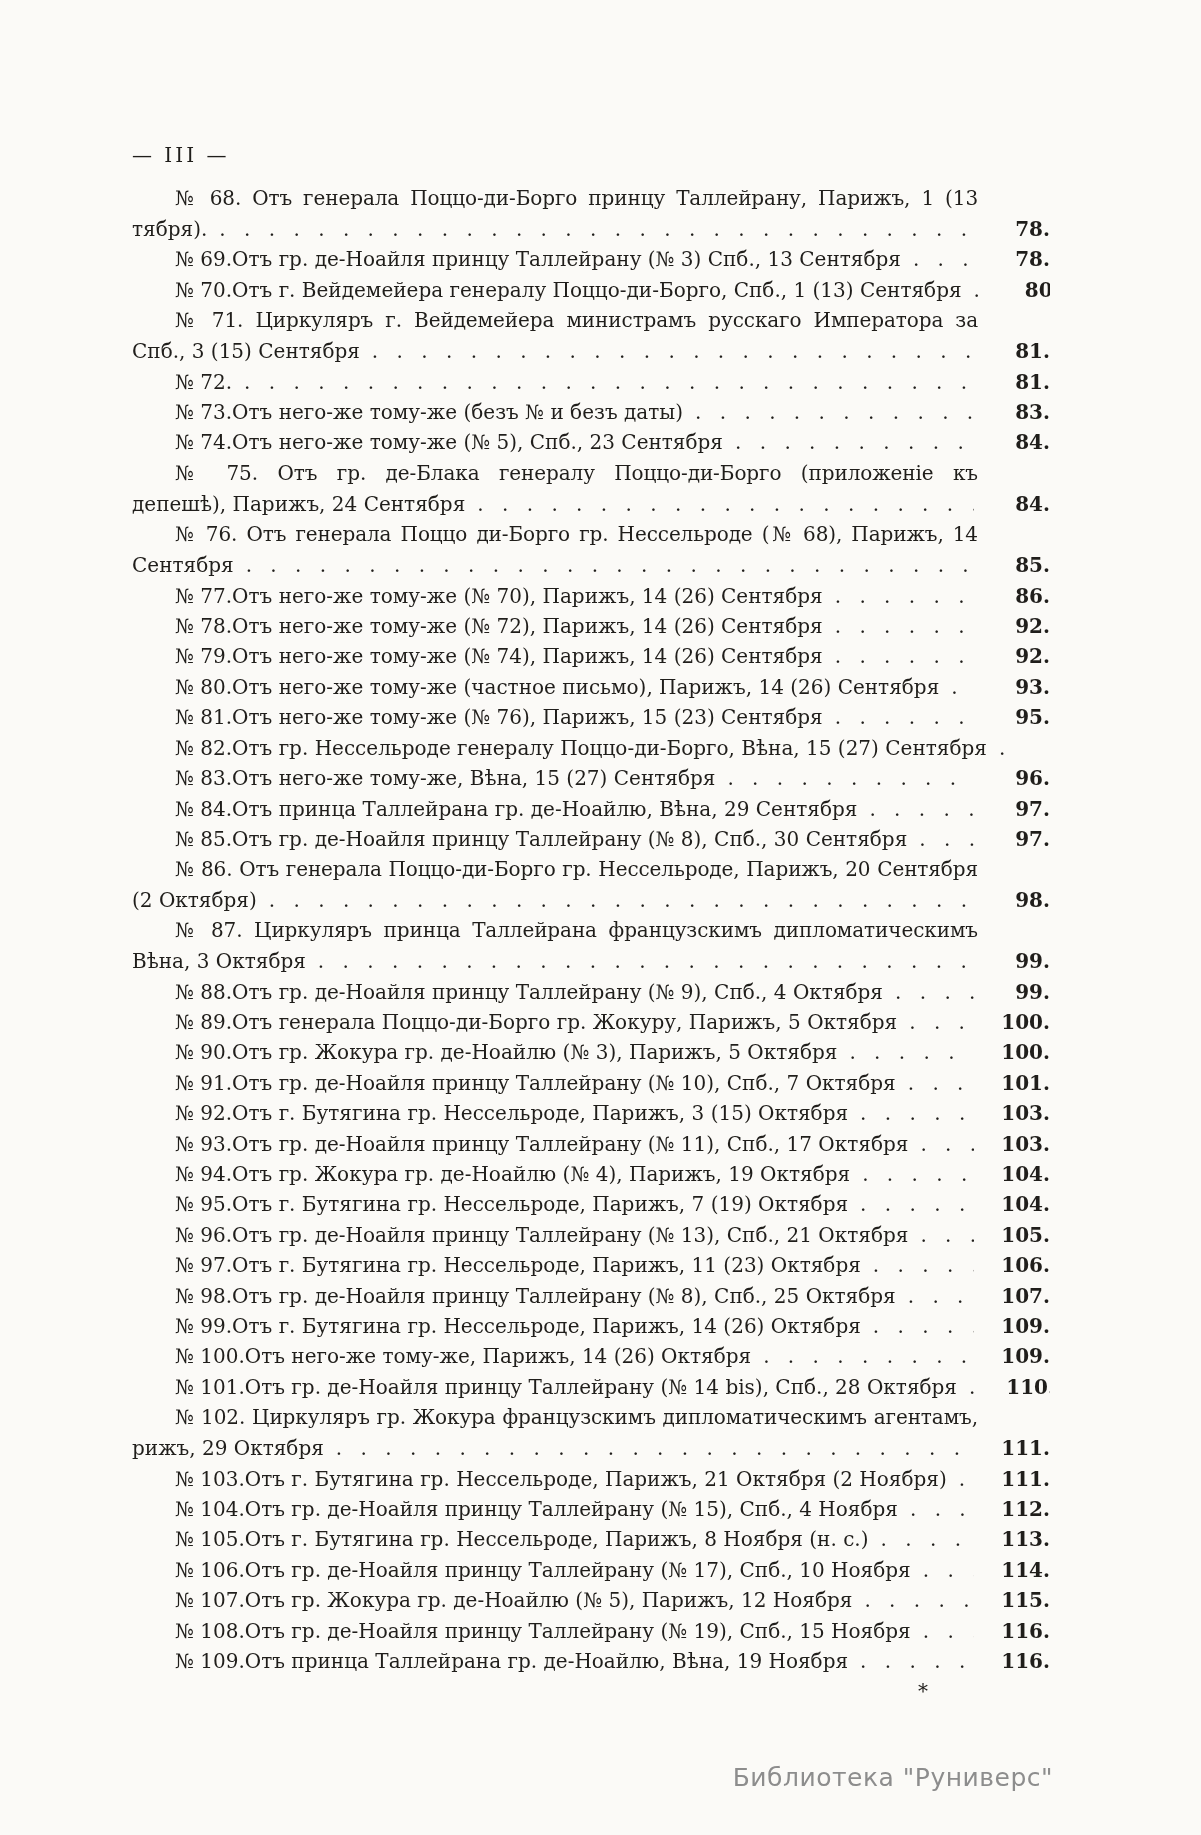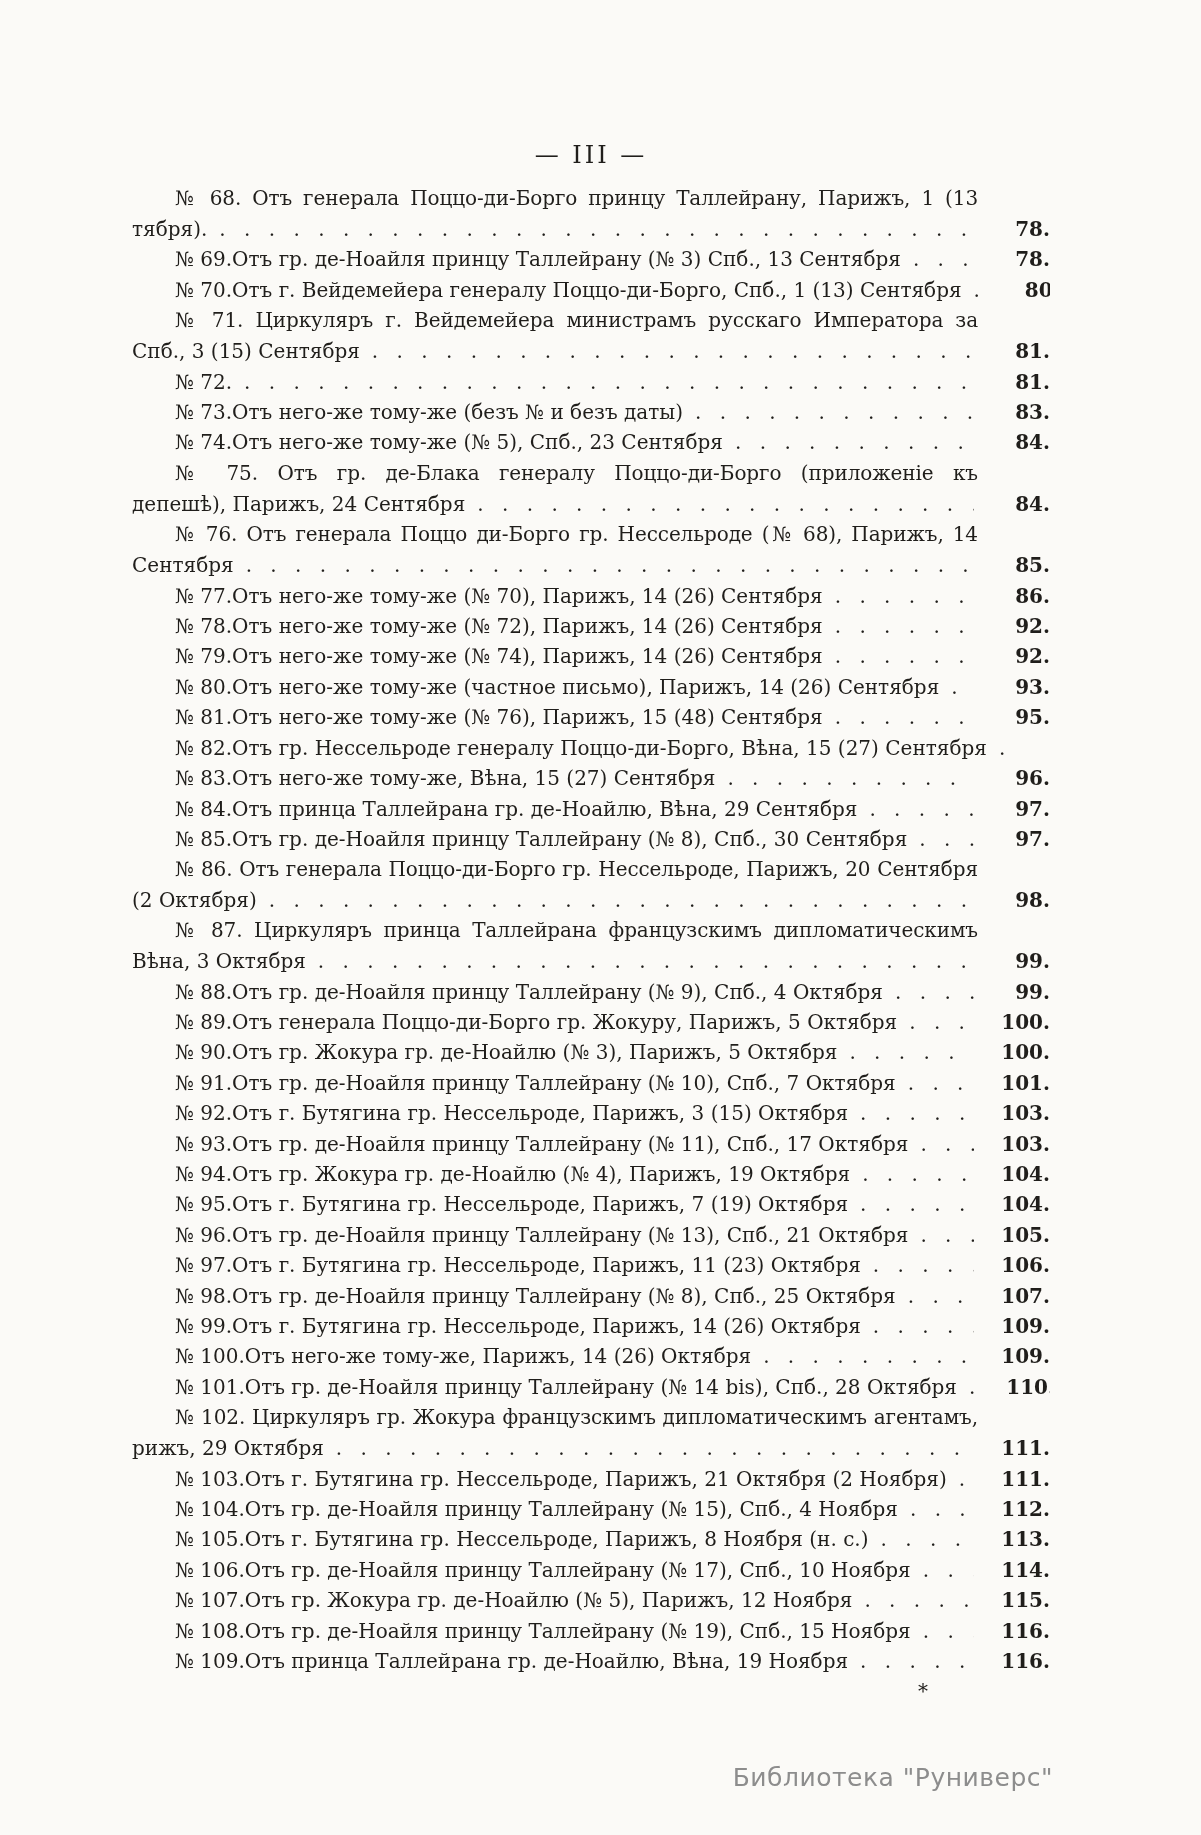--- a/index.html
+++ b/index.html
@@ -6,22 +6,21 @@
   body {
     width:1201px; height:1835px;
     background:#fbfaf7;
     position:relative; overflow:hidden;
     font-family:"DejaVu Serif", serif;
     color:#201e1b;
   }
   .page { padding:143px 151px 0 132px; }
 
   .page-header {
-    text-align:center;
-    font-size:24px;
+    font-size:20px;
     letter-spacing:3px;
     margin-bottom:16px;
     line-height:24px;
   }
 
   .toc-line {
     font-size:20px;
     line-height:30.4px;
     max-height:31px;
     overflow:hidden;
@@ -156,21 +155,21 @@
         <span class="page-num">92.</span>
       </div>
       <div class="toc-line flexline indent">
         <span class="entry-num">№ 80.</span>
         <span class="entry-text">Отъ него-же тому-же (частное письмо), Парижъ, 14 (26) Сентября</span>
         <span class="leader"></span>
         <span class="page-num">93.</span>
       </div>
       <div class="toc-line flexline indent">
         <span class="entry-num">№ 81.</span>
-        <span class="entry-text">Отъ него-же тому-же (№ 76), Парижъ, 15 (48) Сентября</span>
+        <span class="entry-text">Отъ него-же тому-же (№ 76), Парижъ, 15 (23) Сентября</span>
         <span class="leader"></span>
         <span class="page-num">95.</span>
       </div>
       <div class="toc-line flexline indent">
         <span class="entry-num">№ 82.</span>
         <span class="entry-text">Отъ гр. Нессельроде генералу Поццо-ди-Борго, Вѣна, 15 (27) Сентября</span>
         <span class="leader"></span>
         <span class="page-num">96.</span>
       </div>
       <div class="toc-line flexline indent">

